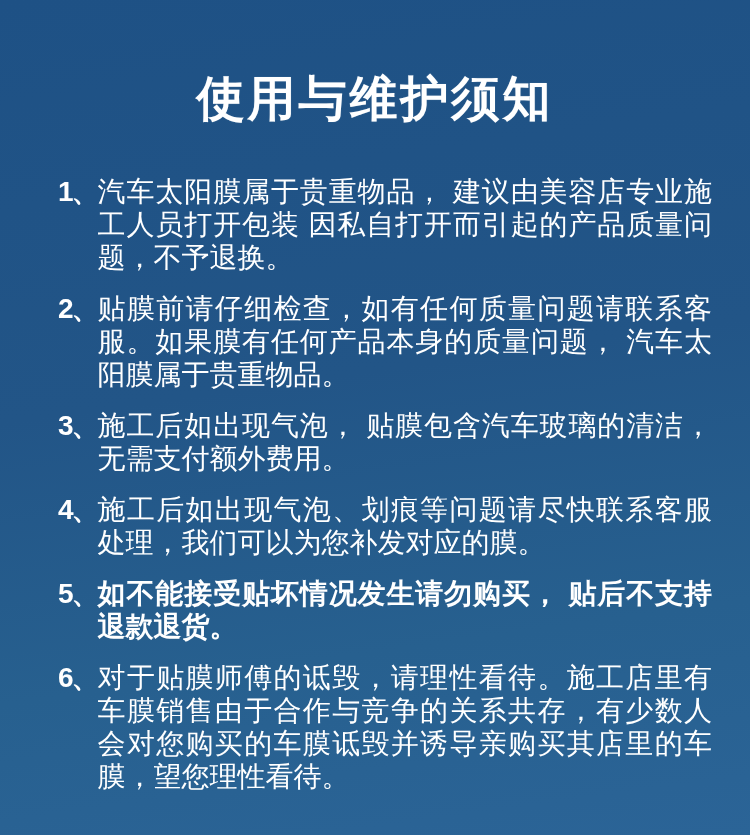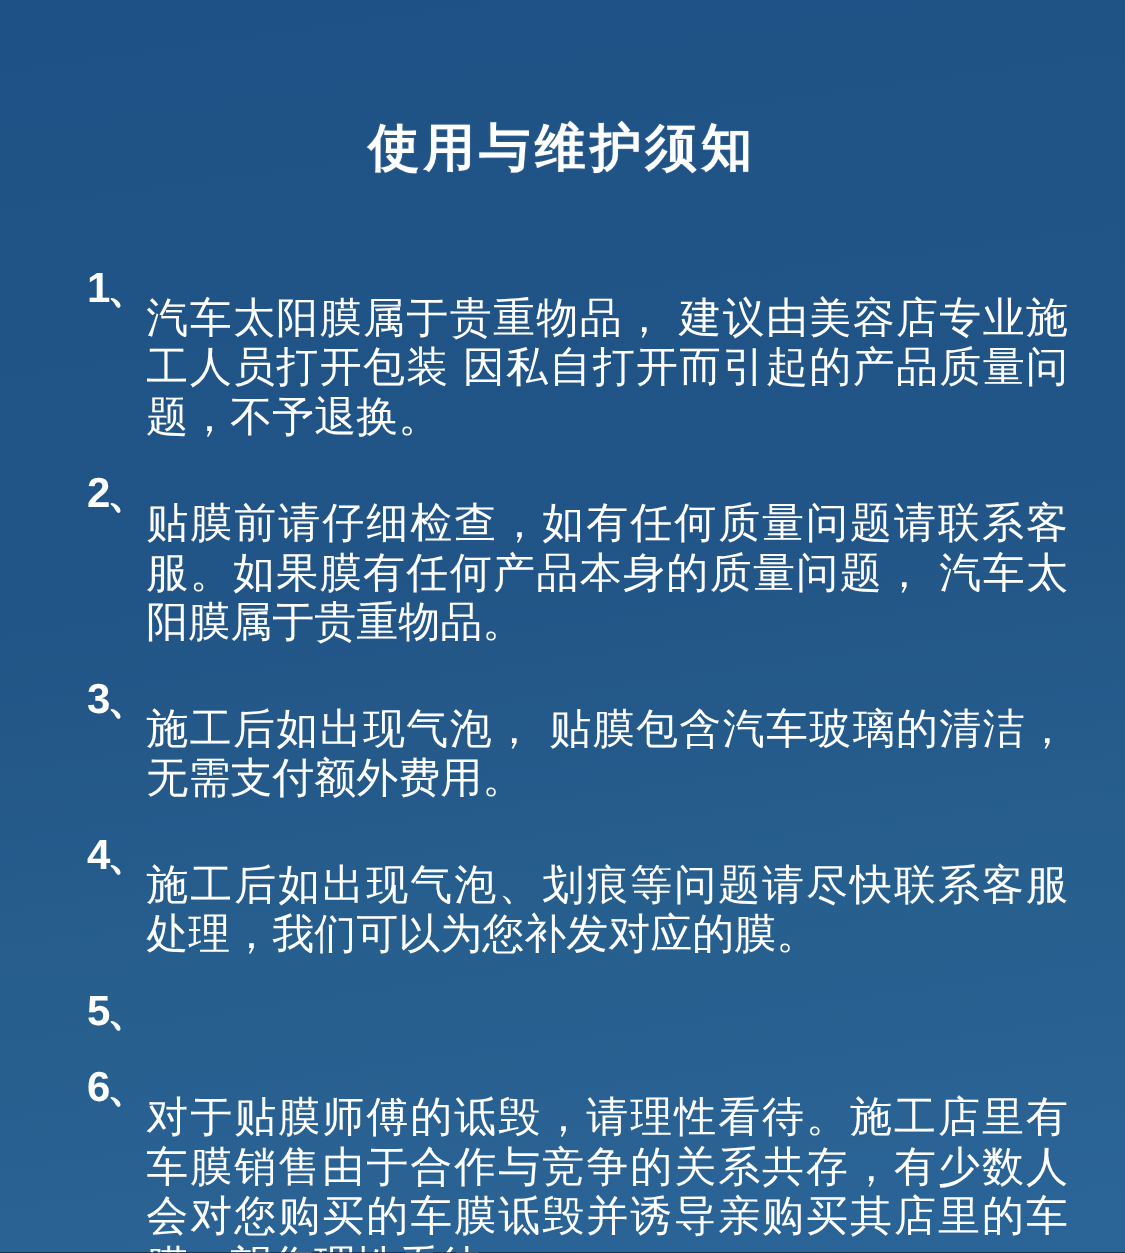--- a/index.html
+++ b/index.html
@@ -11,21 +11,21 @@
     position: relative;
     width: 750px;
     height: 835px;
     overflow: hidden;
     background: linear-gradient(172deg, #1e5185 0%, #225587 45%, #27608f 75%, #2b6497 100%);
     font-family: "Liberation Sans", "DejaVu Sans", sans-serif;
     color: #ffffff;
   }
   .title {
     text-align: center;
-    font-size: 34px;
+    font-size: 48px;
     font-weight: 700;
     letter-spacing: 3px;
     padding-top: 68px;
     line-height: 62px;
     color: #ffffff;
     text-shadow: 0 0 1px rgba(255,255,255,0.35);
   }
   .items {
     margin-top: 45px;
     padding: 0 38px 0 58px;
@@ -41,21 +41,20 @@
     flex: 0 0 32px;
     font-weight: 700;
     white-space: nowrap;
     letter-spacing: -2px;
   }
   .item .text {
     flex: 1;
     font-weight: 400;
     text-align: justify;
     text-justify: inter-ideograph;
-    margin-top: 20px;
   }
   .item .part { display: block; }
   .item .part.bold { font-weight: 700; }
 </style>
 </head>
 <body>
 
 <div class="page">
   <div class="title">使用与维护须知</div>
   <div class="items">
@@ -79,20 +78,21 @@
       </div>
       <div class="item">
         <div class="num">4、</div>
         <div class="text">
           <div class="part">施工后如出现气泡、划痕等问题请尽快联系客服处理，我们可以为您补发对应的膜。</div>
         </div>
       </div>
       <div class="item">
         <div class="num">5、</div>
         <div class="text">
+          <div class="part bold">如不能接受贴坏情况发生请勿购买， 贴后不支持退款退货。</div>
         </div>
       </div>
       <div class="item">
         <div class="num">6、</div>
         <div class="text">
           <div class="part">对于贴膜师傅的诋毁，请理性看待。施工店里有车膜销售由于合作与竞争的关系共存，有少数人会对您购买的车膜诋毁并诱导亲购买其店里的车膜，望您理性看待。</div>
         </div>
       </div>
     </div>
 </div>

